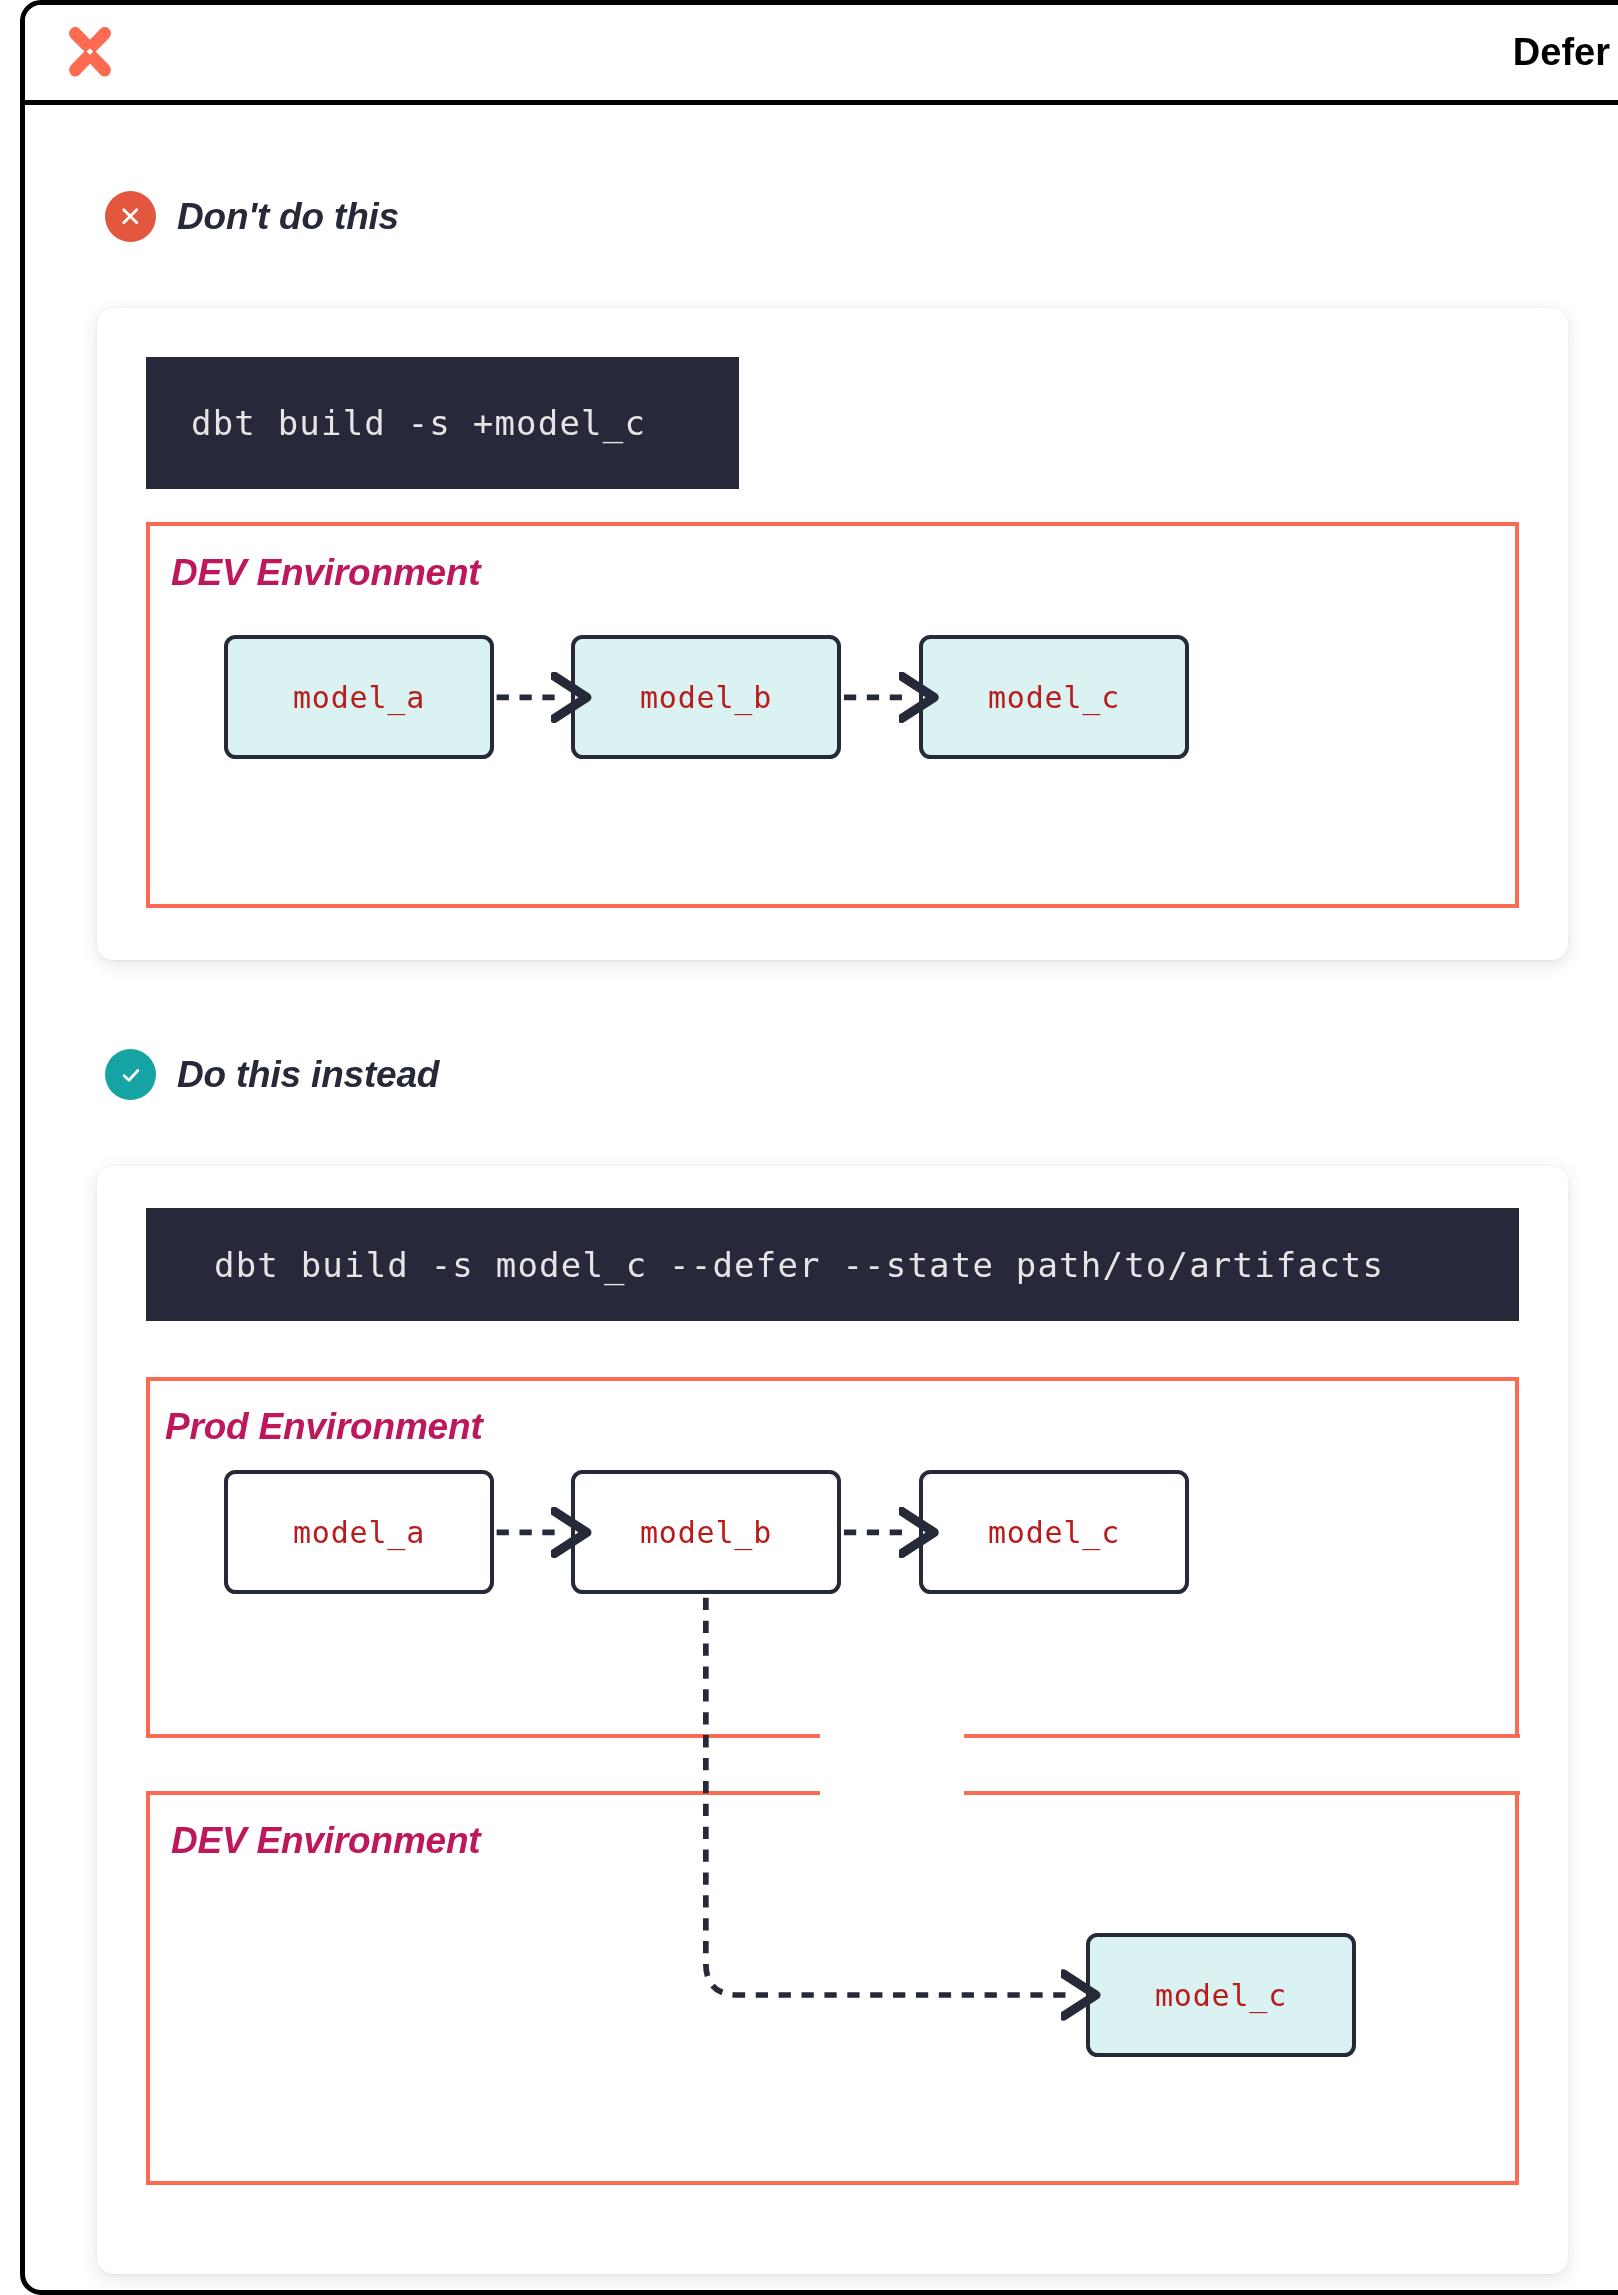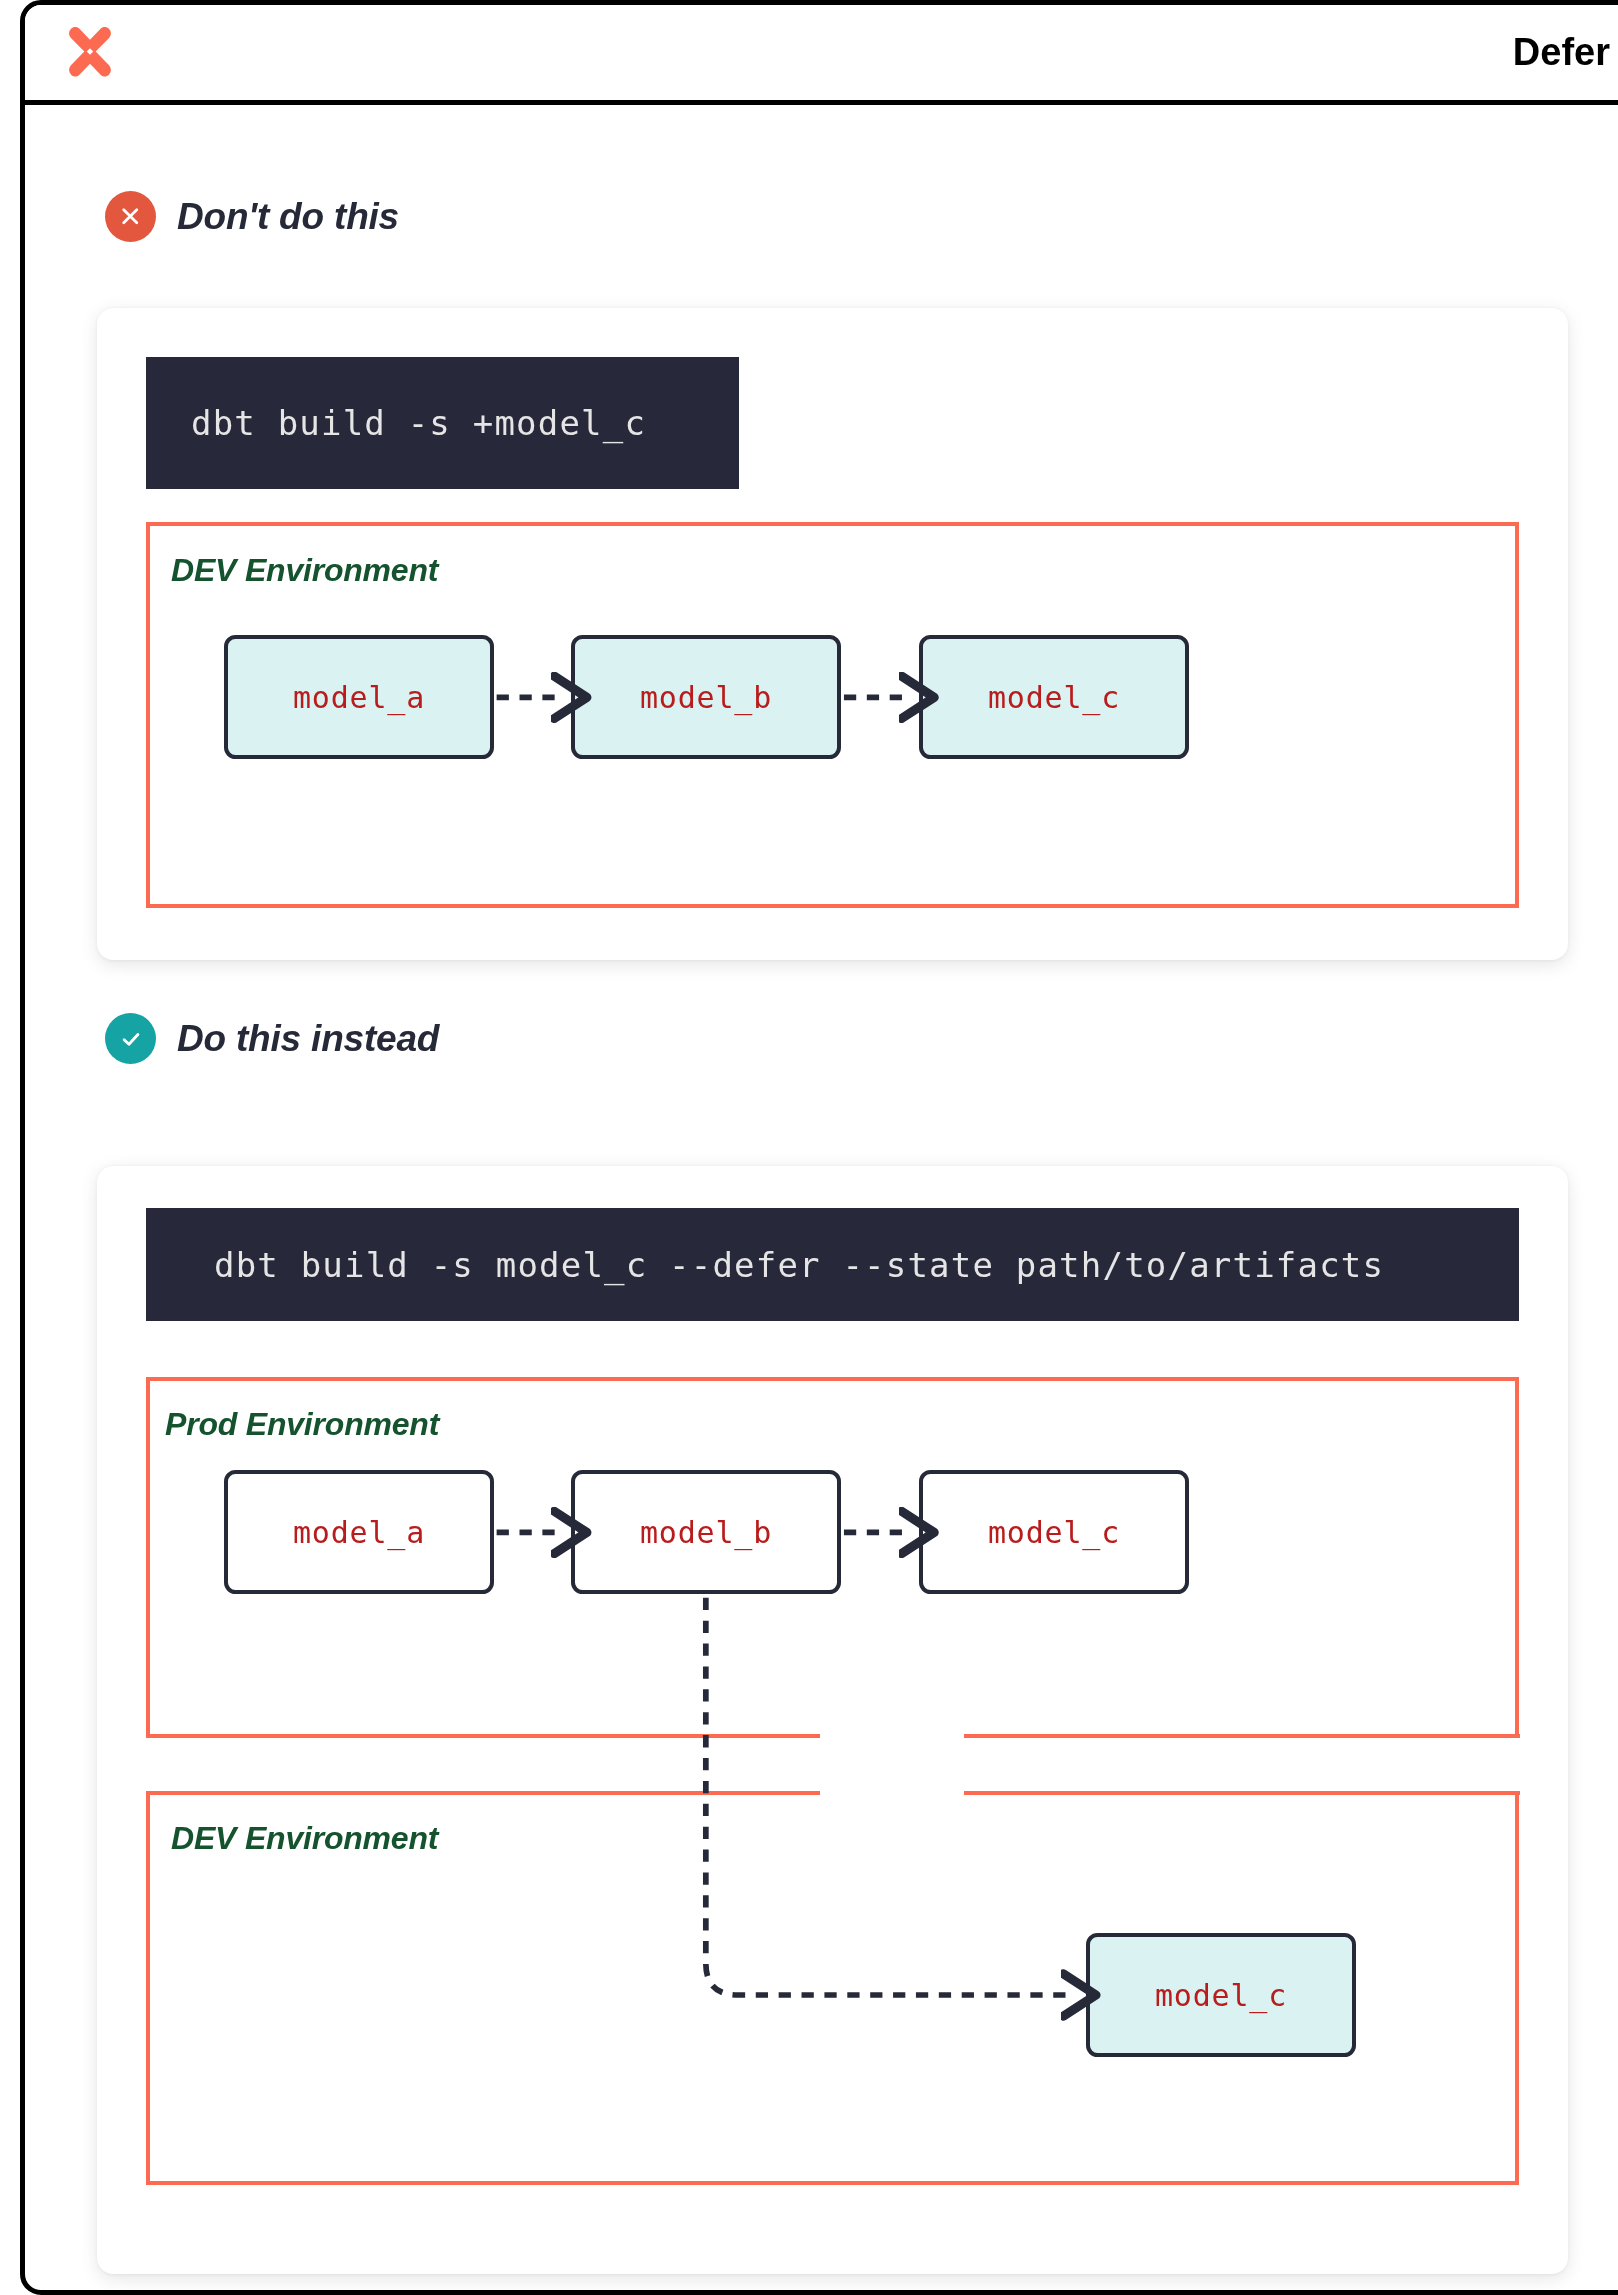--- a/index.html
+++ b/index.html
@@ -66,21 +66,21 @@
   }
 
   
   .section-head {
     display: flex;
     align-items: center;
     gap: 21px;
     font-style: italic;
   }
   .sh-dont { position: absolute; left: 80px; top: 86px; }
-  .sh-do   { position: absolute; left: 80px; top: 908px; justify-content: space-between; }
+  .sh-do   { position: absolute; left: 80px; top: 944px; justify-content: space-between; }
 
   .badge {
     width: 51px;
     height: 51px;
     border-radius: 50%;
     flex: 0 0 auto;
     display: flex;
     align-items: center;
     justify-content: center;
   }
@@ -146,24 +146,24 @@
 
   
   .env {
     position: absolute;
     box-sizing: border-box;
     border: 4.1px solid #fc6b51;
     background: transparent;
   }
   .env-label {
     position: absolute;
-    font-size: 32px;
+    font-size: 37px;
     font-style: italic;
     font-weight: 600;
-    color: #14532d;
+    color: #be185d;
     letter-spacing: -0.2px;
     white-space: nowrap;
   }
 
   .env-dev-1 { left: 49px; top: 214px; width: 1373px; height: 386px; }
   .lbl-dev-1 { left: 74px; top: 244px; }
 
   .env-prod  { left: 49px; top: 211px; width: 1373px; height: 361px; border-bottom: none; }
   .lbl-prod  { left: 68px; top: 240px; }
 

